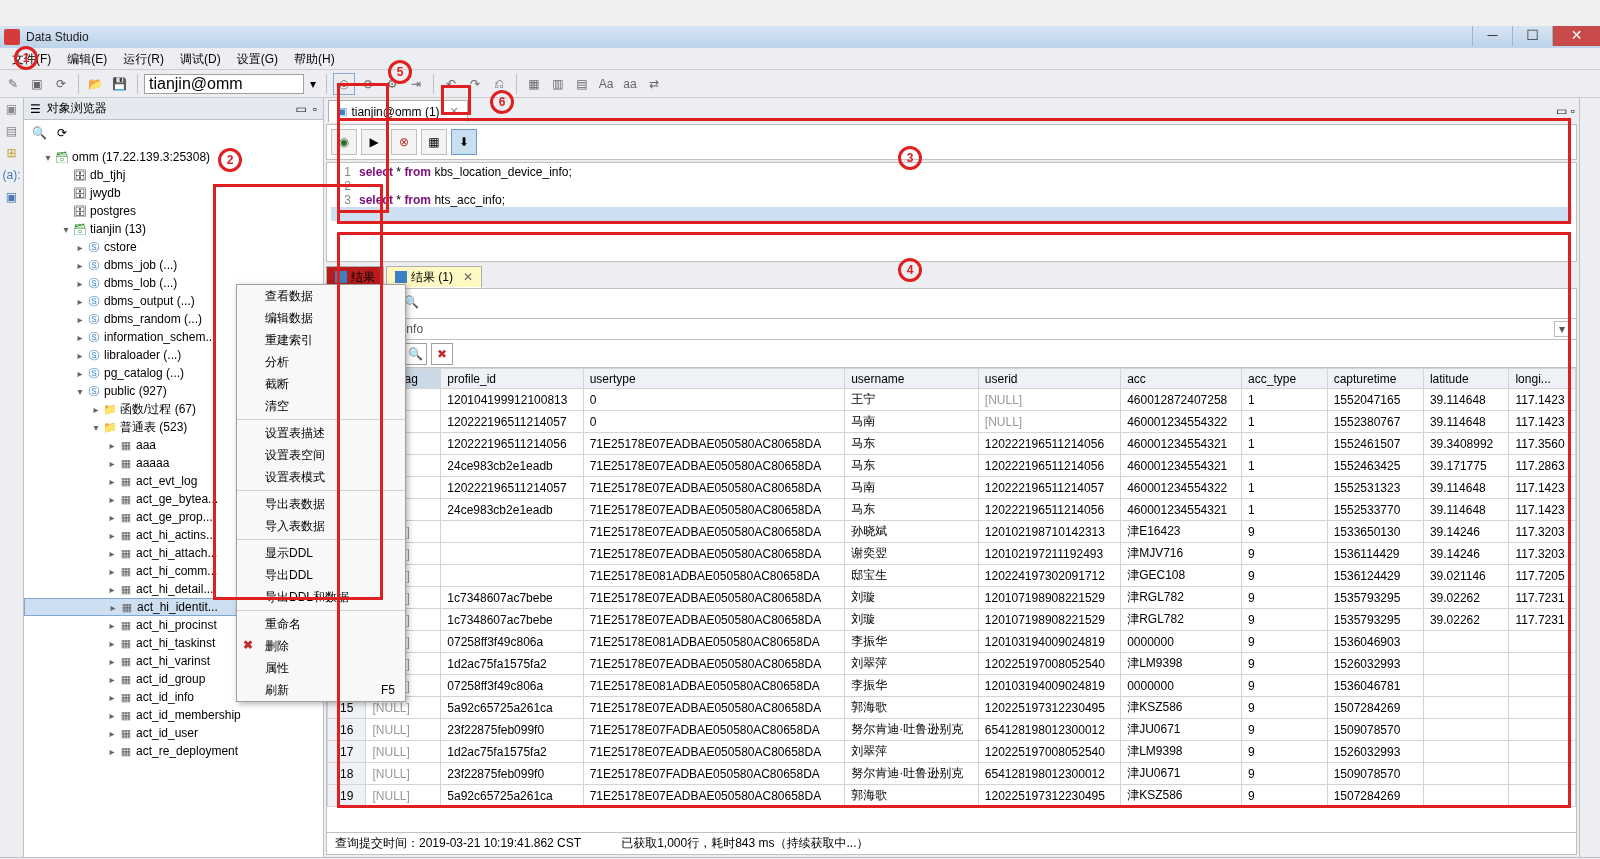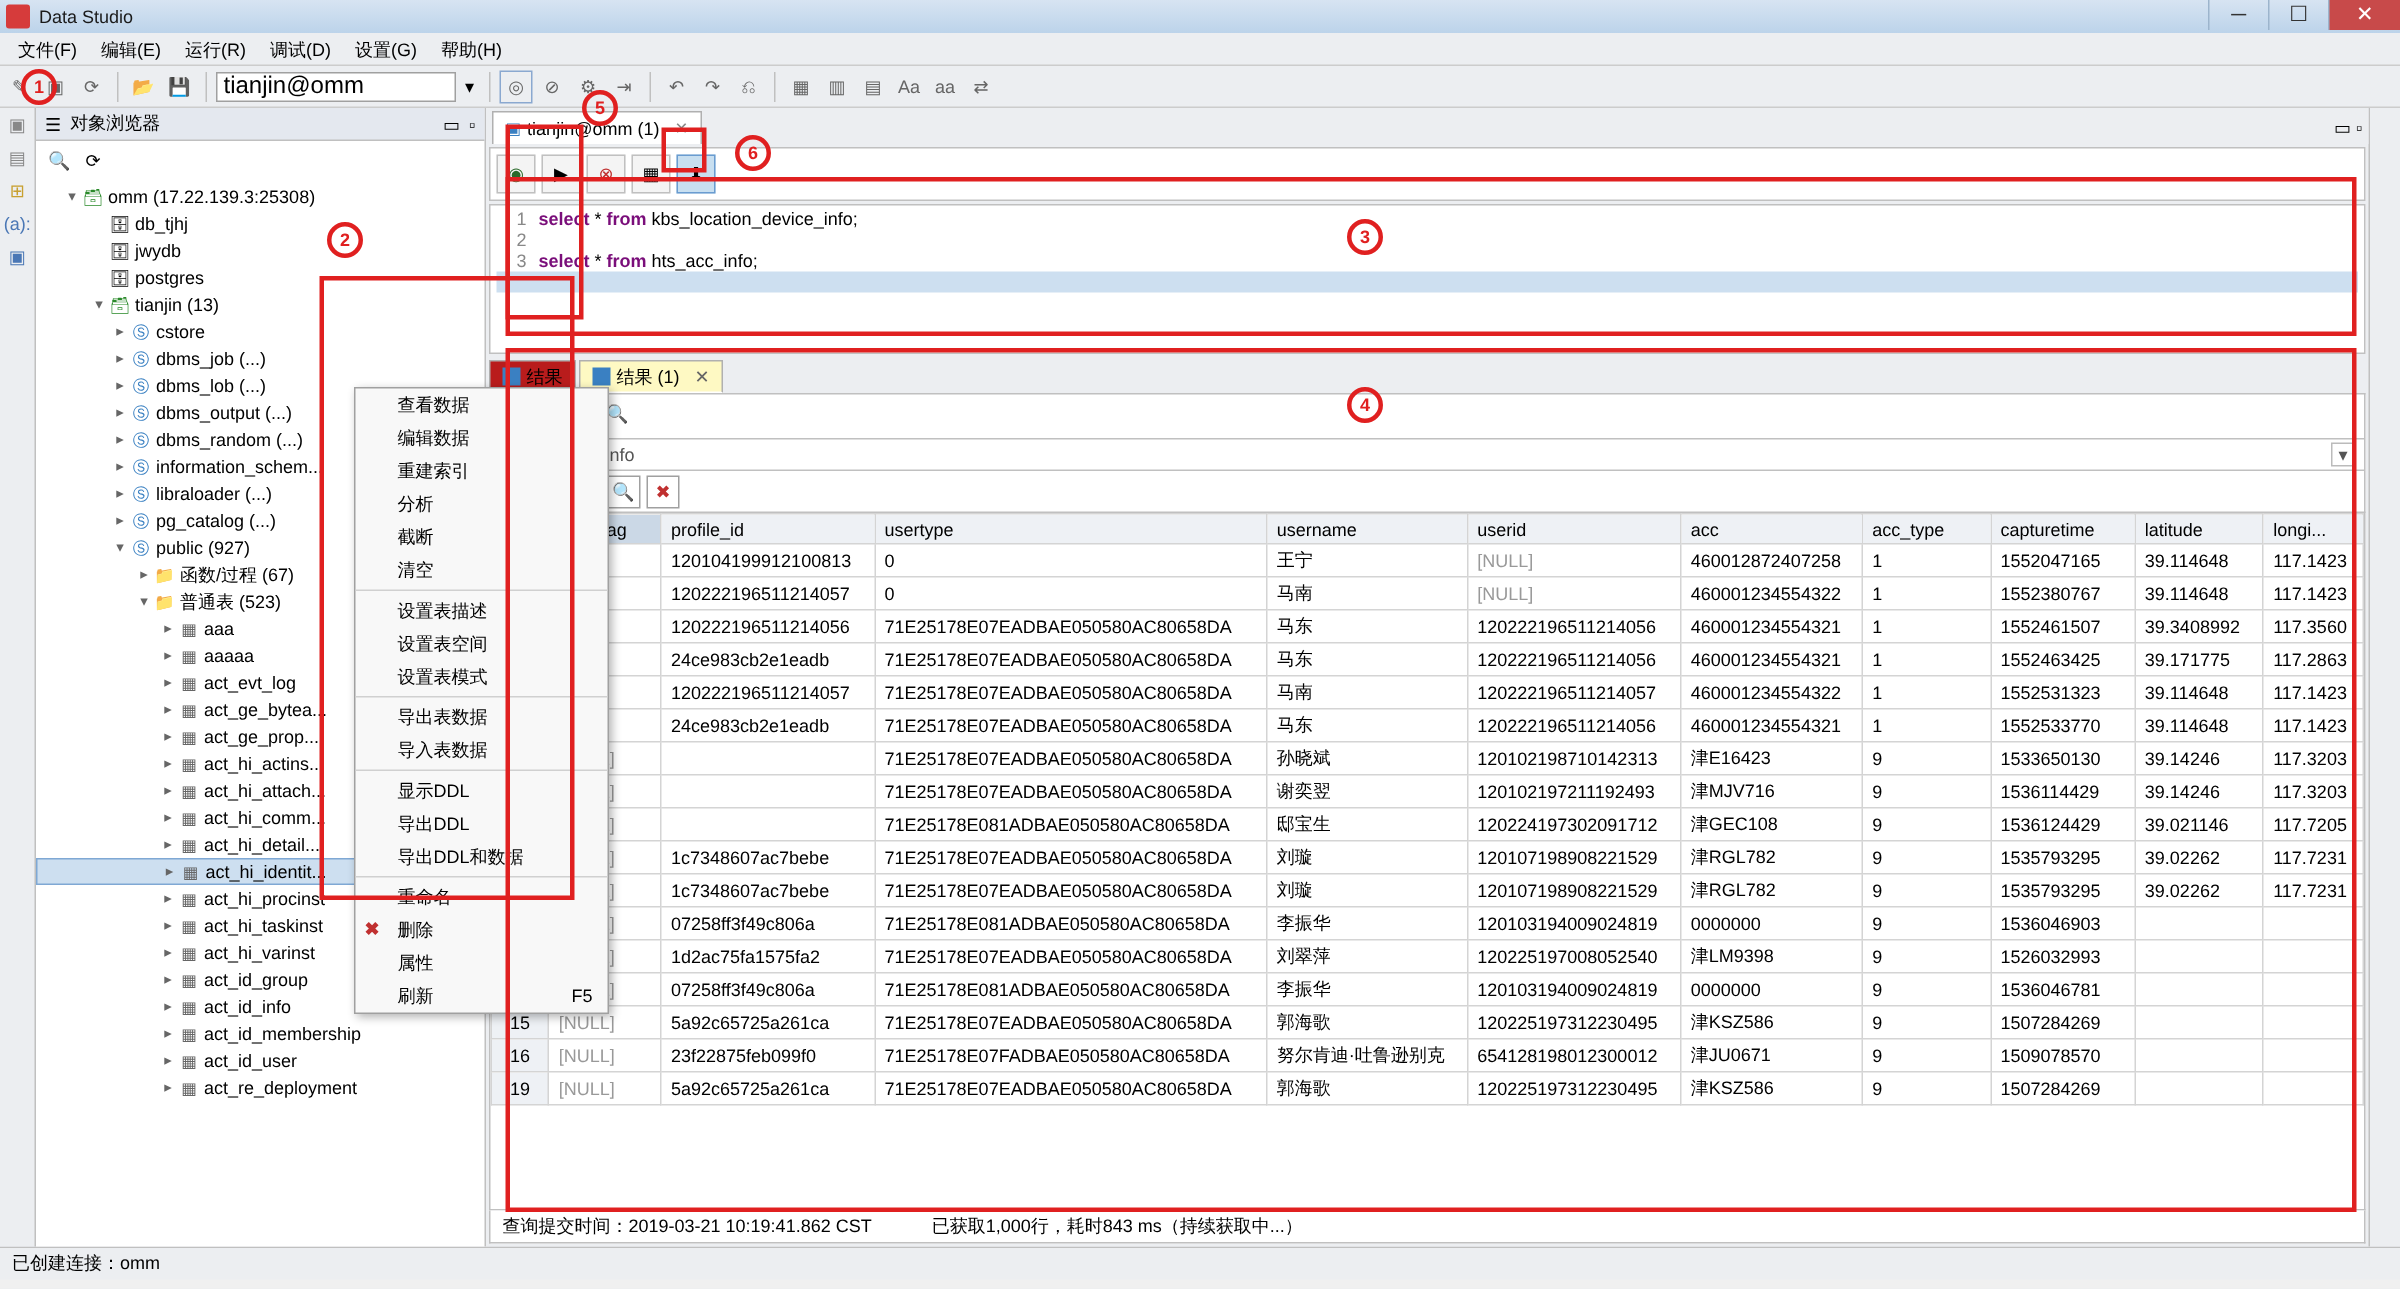--- a/index.html
+++ b/index.html
@@ -1,19 +1,19 @@
 <!DOCTYPE html>
 <html><head>
 <meta charset="utf-8">
 <style>
 * { margin: 0; padding: 0; box-sizing: border-box; font-family: "Microsoft YaHei", Tahoma, sans-serif; font-size: 12px; }
 body { background: #f0f0f0; width: 1600px; height: 859px; overflow: hidden; position: relative; }
 
 
-.titlebar { height: 22px; background: linear-gradient(#d7e4f2, #bcd3ea); display: flex; align-items: center; padding: 0 4px; position:relative; }
+.titlebar { height: 22px; background: linear-gradient(#d7e4f2, #bcd3ea); display: flex; align-items: center; padding: 0 4px; position:relative;margin-top:26px; }
 .titlebar .app-icon { width: 16px; height: 16px; background: #d63b3b; border-radius: 2px; margin-right: 6px; }
 .titlebar .title { color: #1a1a1a; }
 .win-btns { position: absolute; right: 0; top: 0; display: flex; }
 .win-btn { width: 40px; height: 20px; text-align: center; line-height: 18px; font-size: 14px; color: #333; border-left:1px solid #9cb4cc;}
 .win-btn.close { background: #c84a4a; color: #fff; width: 48px; }
 
 
 .menubar { height: 22px; background: #eceef1; display: flex; padding-left: 4px; border-bottom: 1px solid #ccc; }
 .menubar span { padding: 3px 8px; cursor: default; }
 
@@ -703,20 +703,46 @@
                 <td class="">71E25178E07FADBAE050580AC80658DA</td>
                 <td class="">努尔肯迪·吐鲁逊别克</td>
                 <td class="">654128198012300012</td>
                 <td class="">津JU0671</td>
                 <td class="">9</td>
                 <td class="">1509078570</td>
                 <td class=""></td>
                 <td class=""></td>
               </tr>
               <tr>
+                <td class="rownum">17</td>
+                <td class="null">[NULL]</td>
+                <td class="">1d2ac75fa1575fa2</td>
+                <td class="">71E25178E07EADBAE050580AC80658DA</td>
+                <td class="">刘翠萍</td>
+                <td class="">120225197008052540</td>
+                <td class="">津LM9398</td>
+                <td class="">9</td>
+                <td class="">1526032993</td>
+                <td class=""></td>
+                <td class=""></td>
+              </tr>
+              <tr>
+                <td class="rownum">18</td>
+                <td class="null">[NULL]</td>
+                <td class="">23f22875feb099f0</td>
+                <td class="">71E25178E07FADBAE050580AC80658DA</td>
+                <td class="">努尔肯迪·吐鲁逊别克</td>
+                <td class="">654128198012300012</td>
+                <td class="">津JU0671</td>
+                <td class="">9</td>
+                <td class="">1509078570</td>
+                <td class=""></td>
+                <td class=""></td>
+              </tr>
+              <tr>
                 <td class="rownum">19</td>
                 <td class="null">[NULL]</td>
                 <td class="">5a92c65725a261ca</td>
                 <td class="">71E25178E07EADBAE050580AC80658DA</td>
                 <td class="">郭海歌</td>
                 <td class="">120225197312230495</td>
                 <td class="">津KSZ586</td>
                 <td class="">9</td>
                 <td class="">1507284269</td>
                 <td class=""></td>

